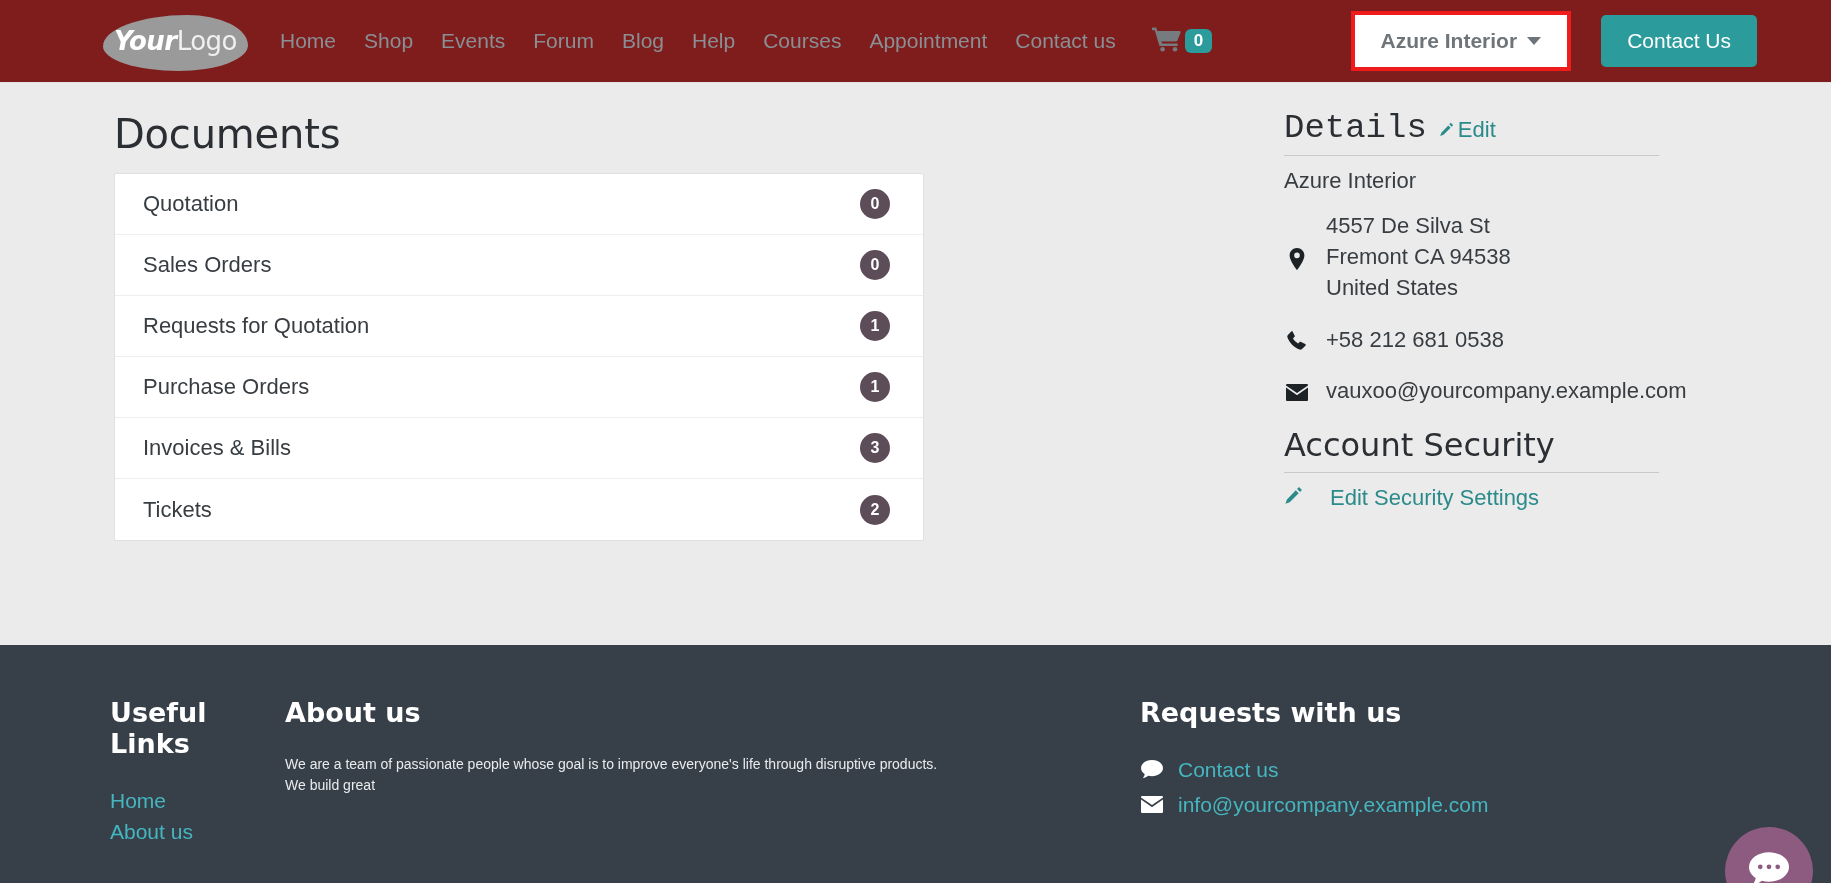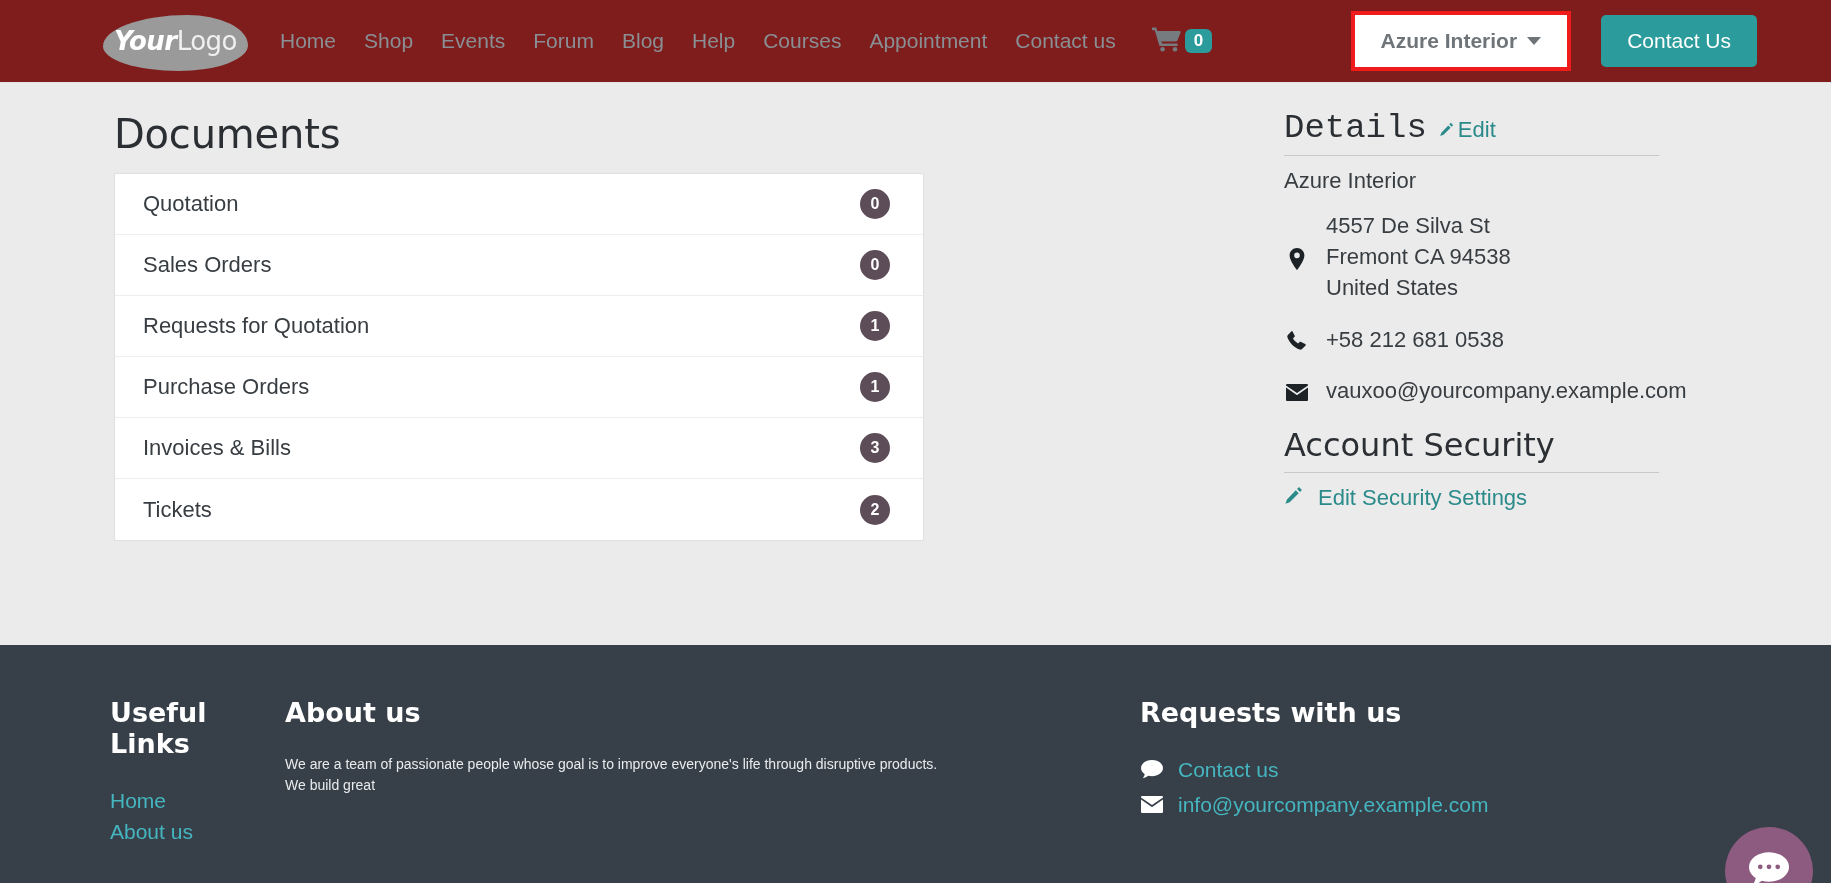--- a/index.html
+++ b/index.html
@@ -262,21 +262,21 @@
     font-weight: normal;
     color: #2b2f33;
     margin-top: 18px;
   }
   .sec-link {
     color: #2b8a8a;
     font-size: 22px;
     text-decoration: none;
     display: inline-flex;
     align-items: center;
-    gap: 15px;
+    gap: 27px;
     font-family: "Liberation Sans", sans-serif;
   }
 
   
   .footer {
     background: #373f48;
     height: 238px;
     padding: 52px 0 0 0;
     display: flex;
     position: relative;

